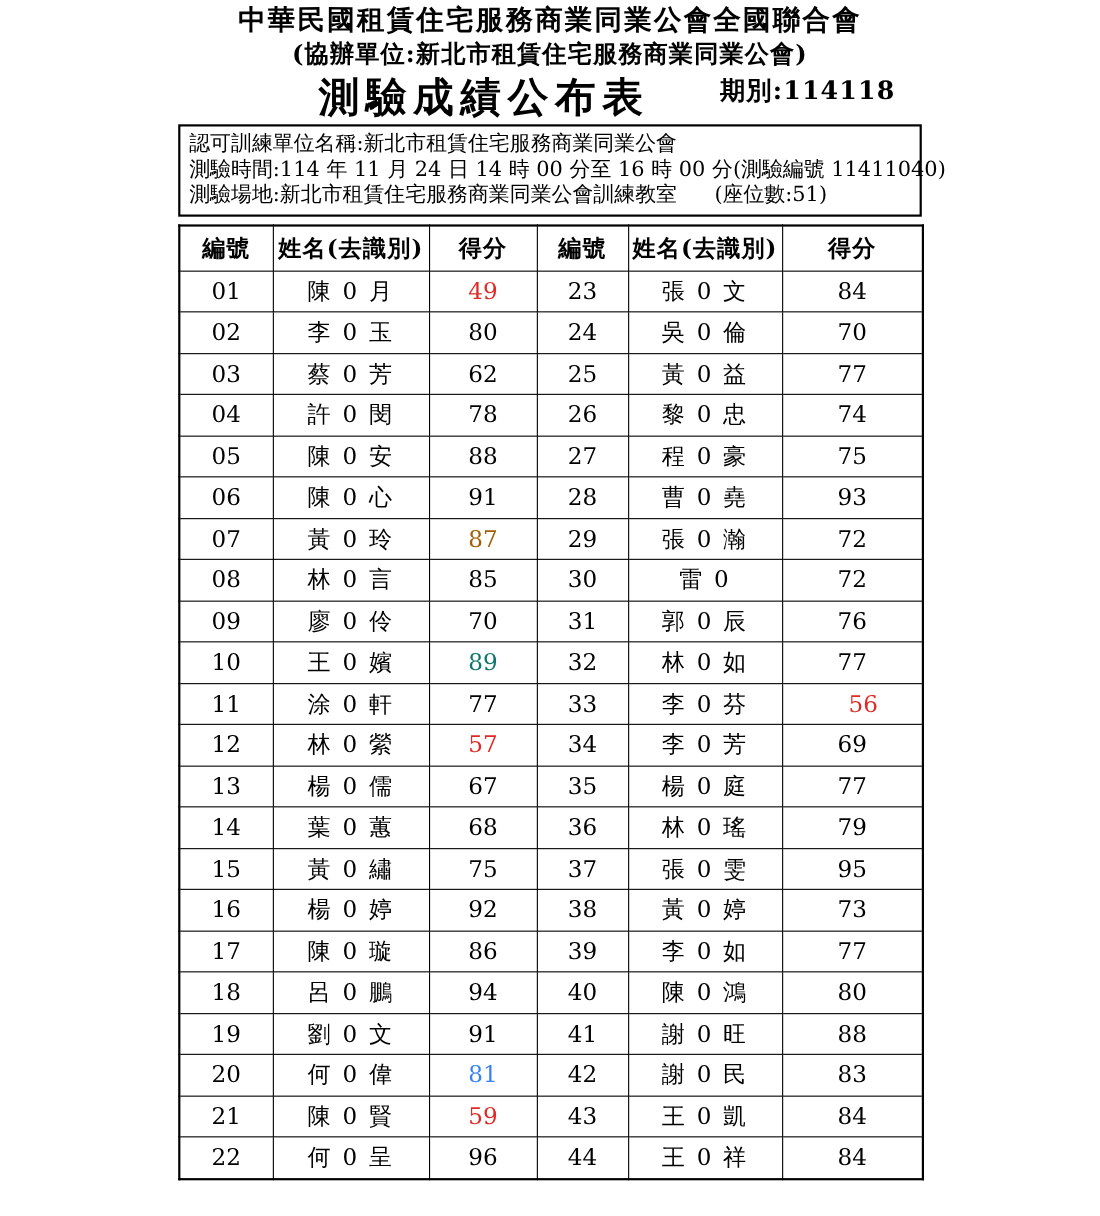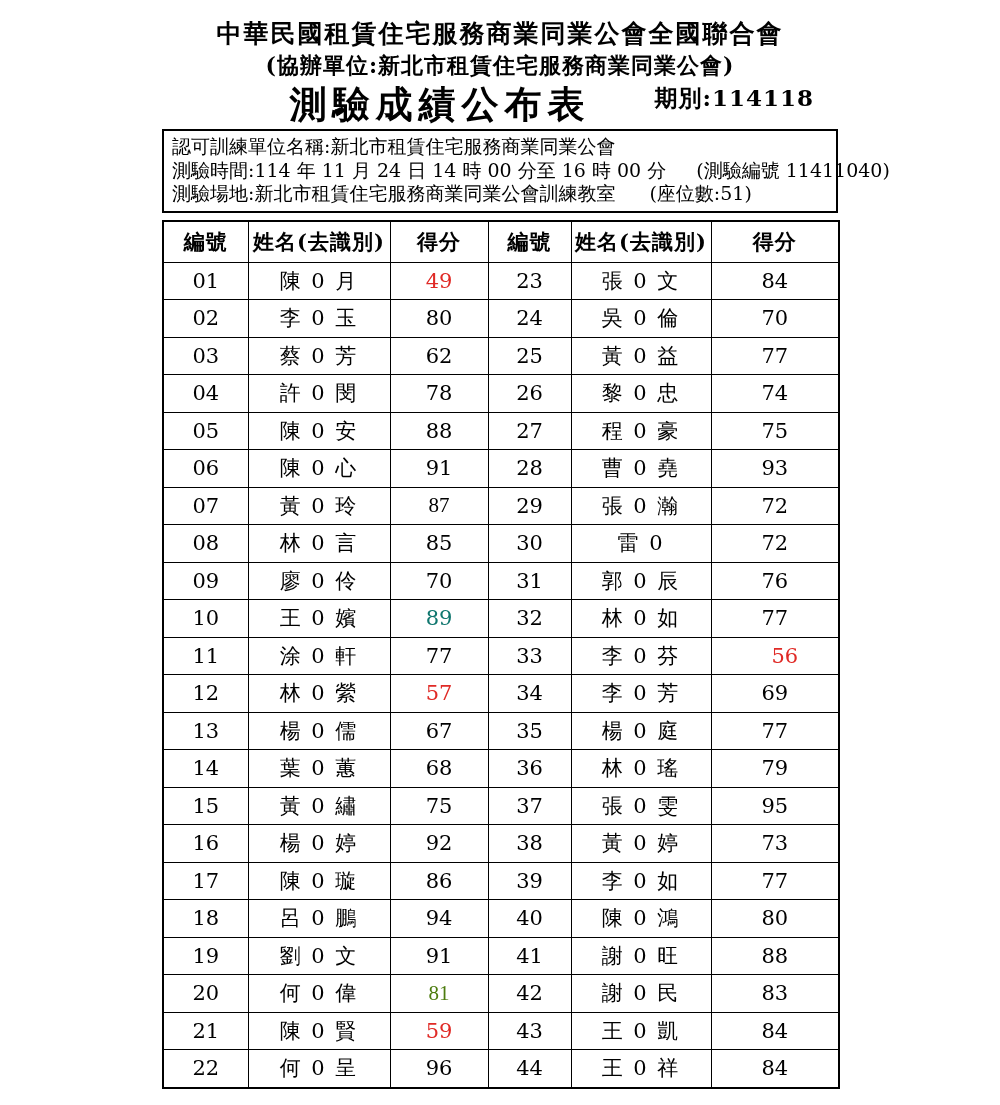--- a/index.html
+++ b/index.html
@@ -15,21 +15,21 @@
     height: 1105px;
     background: #ffffff;
     overflow: hidden;
   }
   .content {
     position: relative;
     width: 676px;
     margin-left: 162px;
   }
   .header-block {
-    padding-top: 18px;
+    padding-top: 2px;
     text-align: center;
   }
   .org-title {
     font-size: 25px;
     font-weight: bold;
     letter-spacing: 2px;
     line-height: 32px;
   }
   .co-organizer {
     font-size: 22px;
@@ -65,21 +65,20 @@
     font-size: 19px;
     font-weight: normal;
     line-height: 23.5px;
     box-sizing: border-box;
   }
   .info-line { white-space: nowrap; }
   .info-line-flex {
     display: flex;
     justify-content: space-between;
     white-space: nowrap;
-    gap: 30px;
   }
   .info-note-inline { margin-left: 28px; }
   .score-table {
     border-collapse: collapse;
     border: 2px solid #000;
     margin-top: 7px;
     width: 676px;
     table-layout: fixed;
   }
   .score-table th, .score-table td {
@@ -192,21 +191,21 @@
             <td class="cell-no">06</td>
             <td class="cell-name">陳 0 心</td>
             <td class="cell-score" style="color: rgb(0, 0, 0);">91</td>
             <td class="cell-no">28</td>
             <td class="cell-name">曹 0 堯</td>
             <td class="cell-score" style="color: rgb(0, 0, 0);">93</td>
           </tr>
           <tr>
             <td class="cell-no">07</td>
             <td class="cell-name">黃 0 玲</td>
-            <td class="cell-score" style="color: #000000; font-family: Liberation Serif, serif;">87</td>
+            <td class="cell-score" style="color: #a16207;">87</td>
             <td class="cell-no">29</td>
             <td class="cell-name">張 0 瀚</td>
             <td class="cell-score" style="color: rgb(0, 0, 0);">72</td>
           </tr>
           <tr>
             <td class="cell-no">08</td>
             <td class="cell-name">林 0 言</td>
             <td class="cell-score" style="color: rgb(0, 0, 0);">85</td>
             <td class="cell-no">30</td>
             <td class="cell-name">雷 0</td>
@@ -296,21 +295,21 @@
             <td class="cell-no">19</td>
             <td class="cell-name">劉 0 文</td>
             <td class="cell-score" style="color: rgb(0, 0, 0);">91</td>
             <td class="cell-no">41</td>
             <td class="cell-name">謝 0 旺</td>
             <td class="cell-score" style="color: rgb(0, 0, 0);">88</td>
           </tr>
           <tr>
             <td class="cell-no">20</td>
             <td class="cell-name">何 0 偉</td>
-            <td class="cell-score" style="color: #4d7c0f; font-family: Liberation Serif, serif;">81</td>
+            <td class="cell-score" style="color: #3b82f6;">81</td>
             <td class="cell-no">42</td>
             <td class="cell-name">謝 0 民</td>
             <td class="cell-score" style="color: rgb(0, 0, 0);">83</td>
           </tr>
           <tr>
             <td class="cell-no">21</td>
             <td class="cell-name">陳 0 賢</td>
             <td class="cell-score" style="color: rgb(224, 42, 38);">59</td>
             <td class="cell-no">43</td>
             <td class="cell-name">王 0 凱</td>

